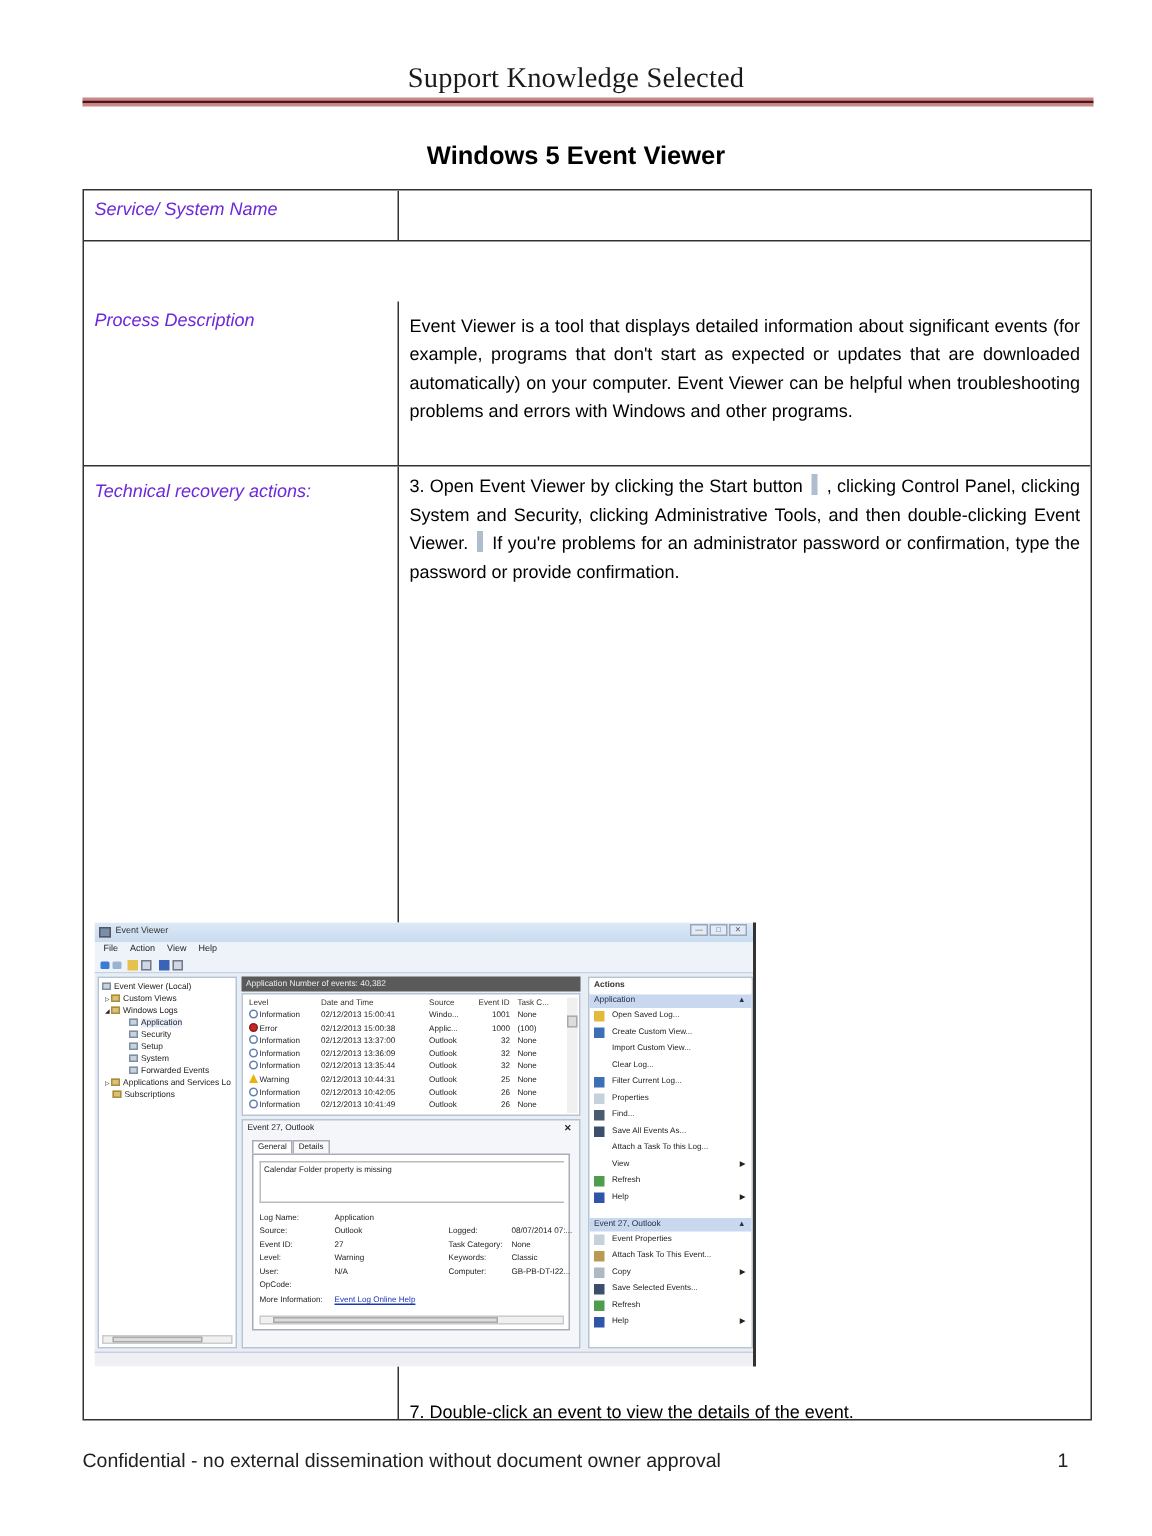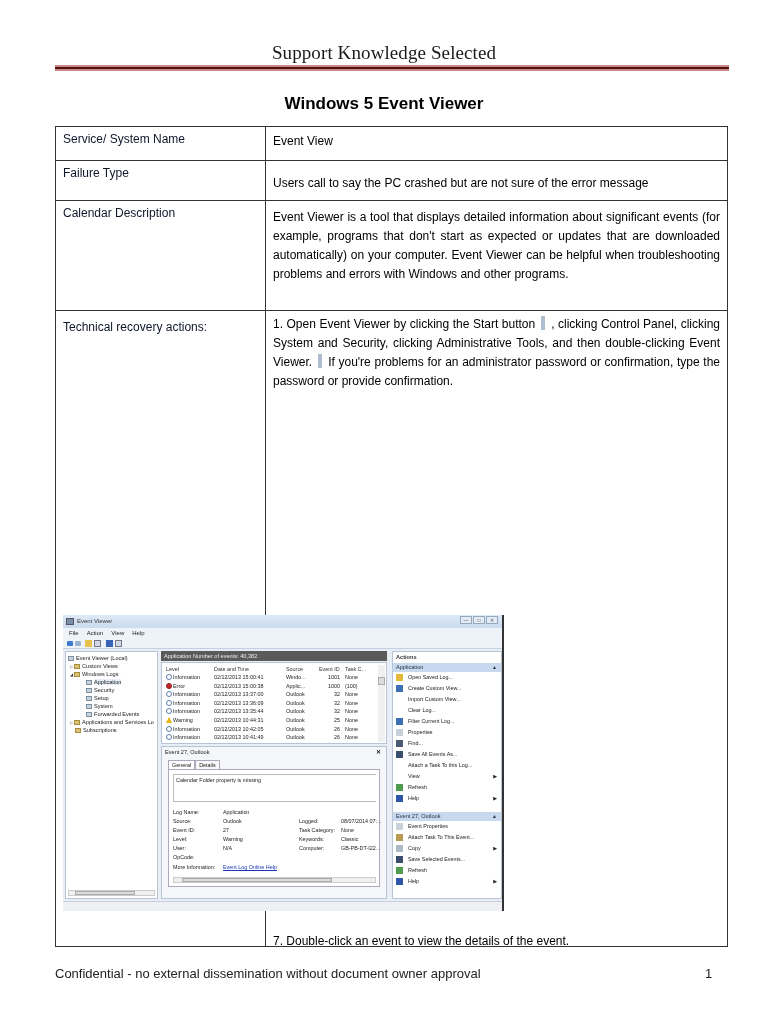--- a/index.html
+++ b/index.html
@@ -22,21 +22,21 @@
 
   .kb-table {
     position: absolute; left: 55px; top: 126px; width: 673px; height: 821px;
     border: 1.5px solid #333; overflow: hidden;
   }
   .kb-row { position: absolute; left: 0; width: 100%; border-bottom: 1.5px solid #333; }
   .kb-row.last { border-bottom: none; }
   .kb-label {
     position: absolute; left: 0; top: 0; width: 210px; height: 100%;
     border-right: 1.5px solid #333; padding: 5px 7px;
-    font-size: 12px; color: #0f172a; font-family: "Liberation Sans", sans-serif;
+    font-size: 12px; color: #6d28d9; font-family: "Liberation Sans", sans-serif; font-style: italic;
   }
   .kb-value {
     position: absolute; left: 210px; top: 0; right: 0; height: 100%;
     padding: 5px 7px; font-size: 12px; line-height: 19px; color: #000; font-family: "Liberation Sans", sans-serif;
   }
   .justify { text-align: justify; }
   .para { margin-bottom: 12px; }
   .mini-icon { display: inline-block; width: 4px; height: 14px; background: #aebdd0; vertical-align: -2px; margin: 0 6px; }
 
   
@@ -103,38 +103,33 @@
     <div class="r2"></div>
     <div class="r3"></div>
 </div>
 
 <div class="doc-title">Windows 5 Event Viewer</div>
 
 <div class="kb-table">
 
   <div class="kb-row" style="top:0;height:34px;">
     <div class="kb-label">Service/ System Name</div>
-    <div class="kb-value">Event View</div>
   </div>
 
-  <div class="kb-row" style="top:34px;height:40px;">
-    <div class="kb-label">Failure Type</div>
-    <div class="kb-value" style="padding-top:13px;">Users call to say the PC crashed but are not sure of the error message</div>
-  </div>
 
   <div class="kb-row" style="top:74px;height:110px;">
-    <div class="kb-label">Calendar Description</div>
+    <div class="kb-label">Process Description</div>
     <div class="kb-value justify" style="padding-top:7px;">Event Viewer is a tool that displays detailed information about significant events (for example, programs that don't start as expected or updates that are downloaded automatically) on your computer. Event Viewer can be helpful when troubleshooting problems and errors with Windows and other programs.</div>
   </div>
 
   <div class="kb-row last" style="top:184px;height:637px;">
     <div class="kb-label" style="padding-top:9px;">Technical recovery actions:</div>
     <div class="kb-value" style="padding-top:4px;">
       <div class="para justify">
-        <span>1.  Open Event Viewer by clicking the Start button</span><span class="mini-icon"></span><span>, clicking Control Panel, clicking System and Security, clicking Administrative Tools, and then double-clicking Event Viewer.</span><span class="mini-icon"></span><span>If you're problems for an administrator password or confirmation, type the password or provide confirmation.</span>
+        <span>3.  Open Event Viewer by clicking the Start button</span><span class="mini-icon"></span><span>, clicking Control Panel, clicking System and Security, clicking Administrative Tools, and then double-clicking Event Viewer.</span><span class="mini-icon"></span><span>If you're problems for an administrator password or confirmation, type the password or provide confirmation.</span>
       </div>
     </div>
 
     <div class="ev">
       <div class="ev-title">
         <span class="ico"></span>
         <span class="t">Event Viewer</span>
         <div class="ev-winbtns">
           <span>—</span>
           <span>□</span>

